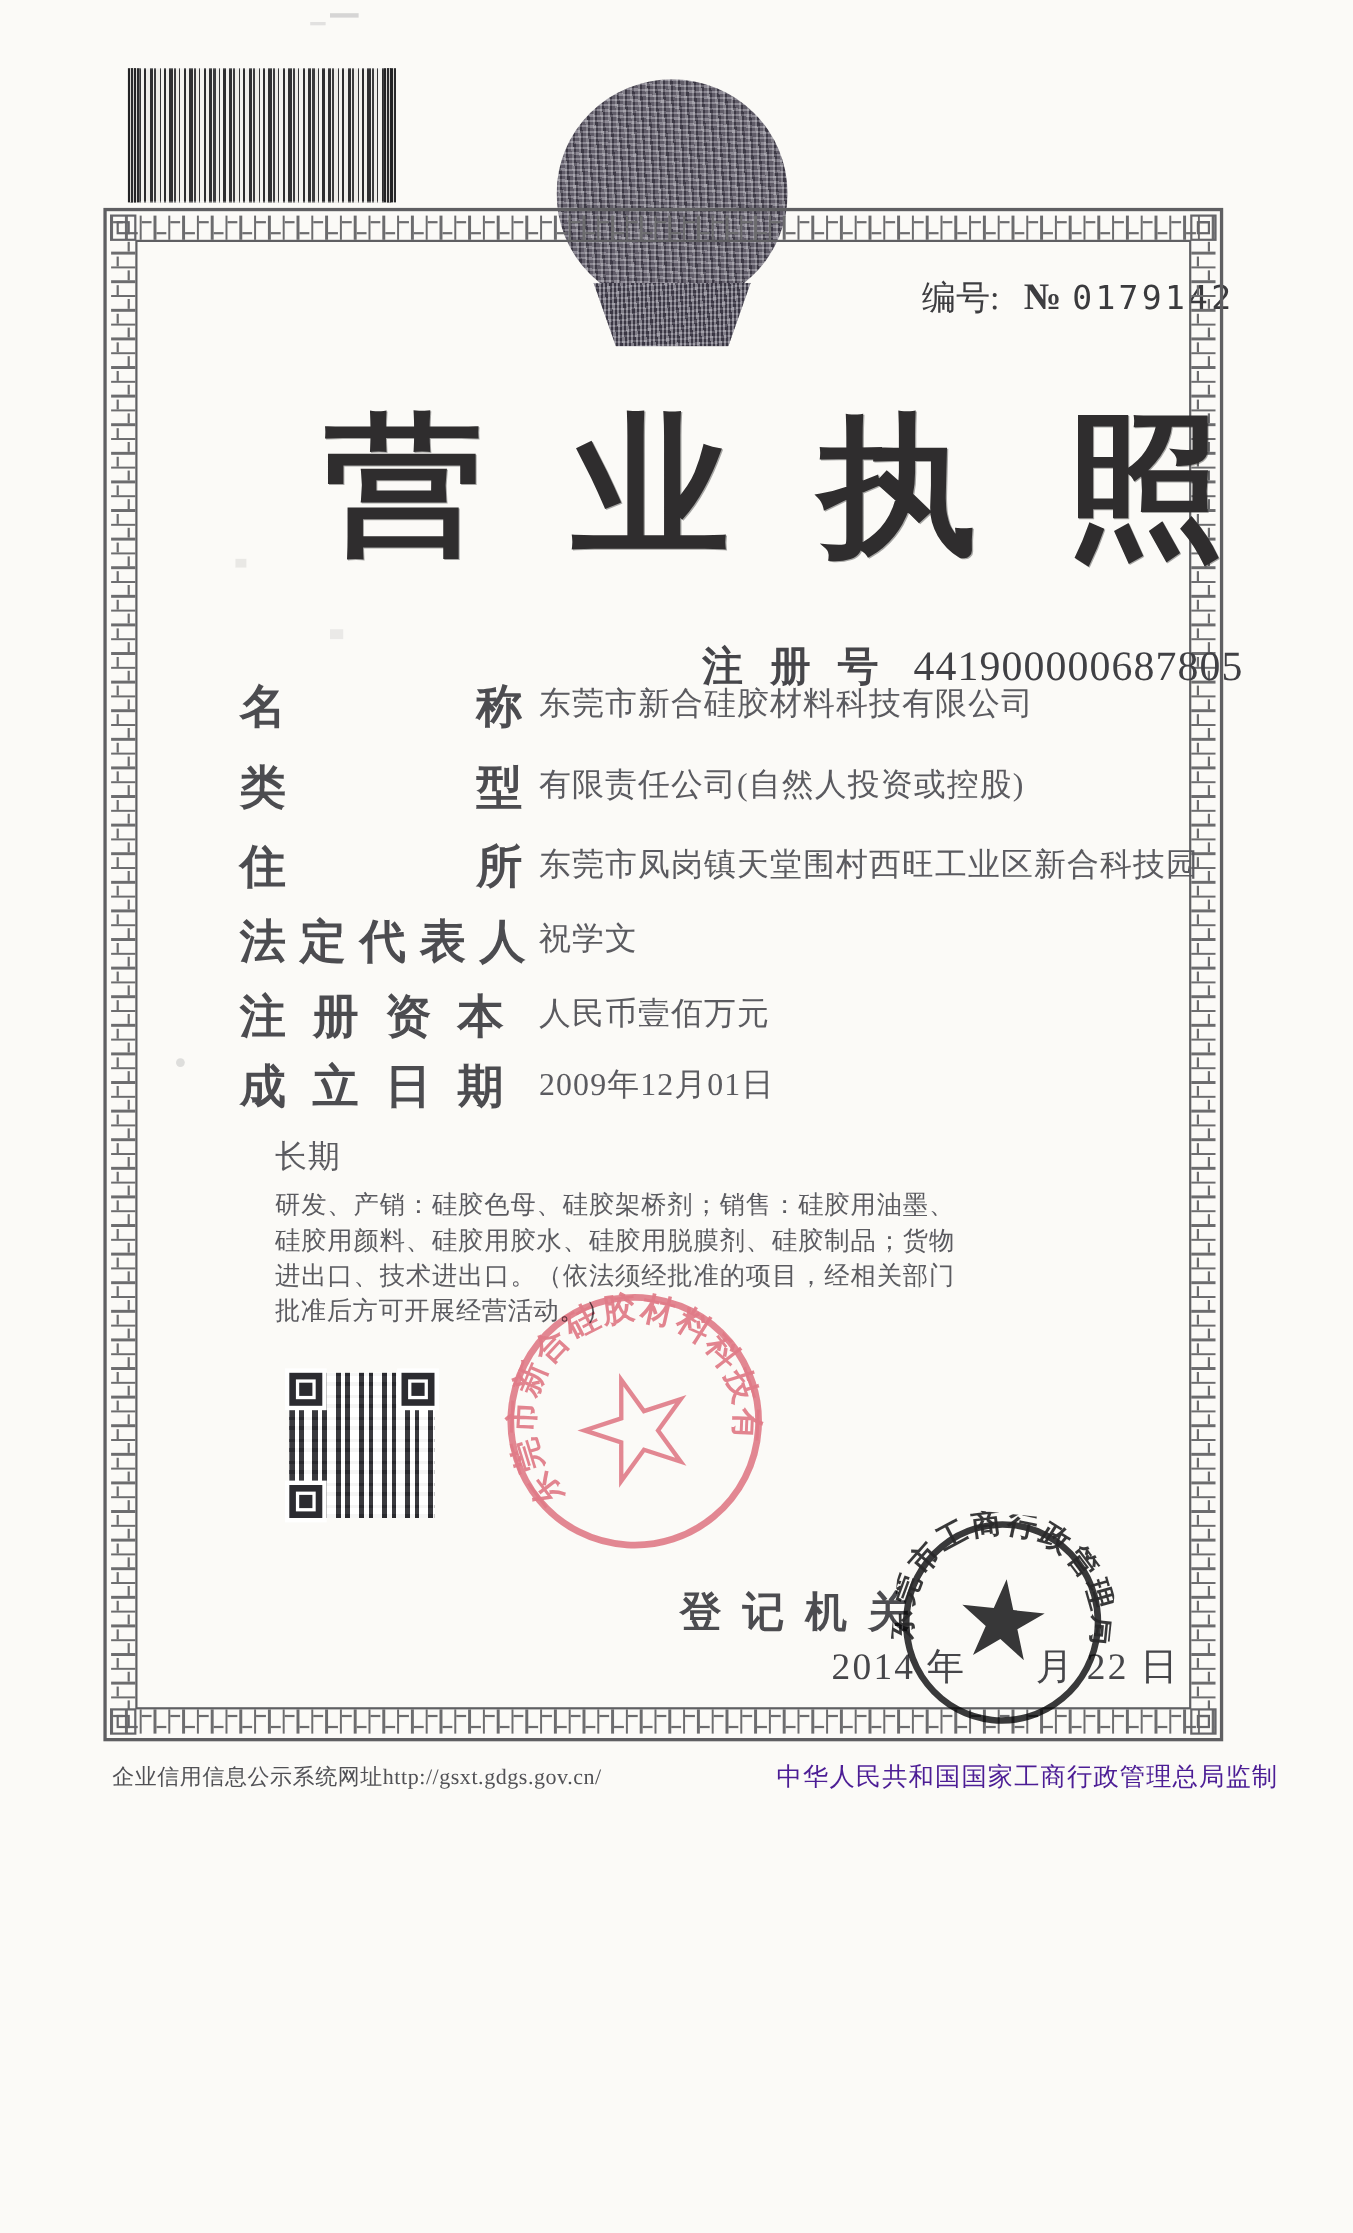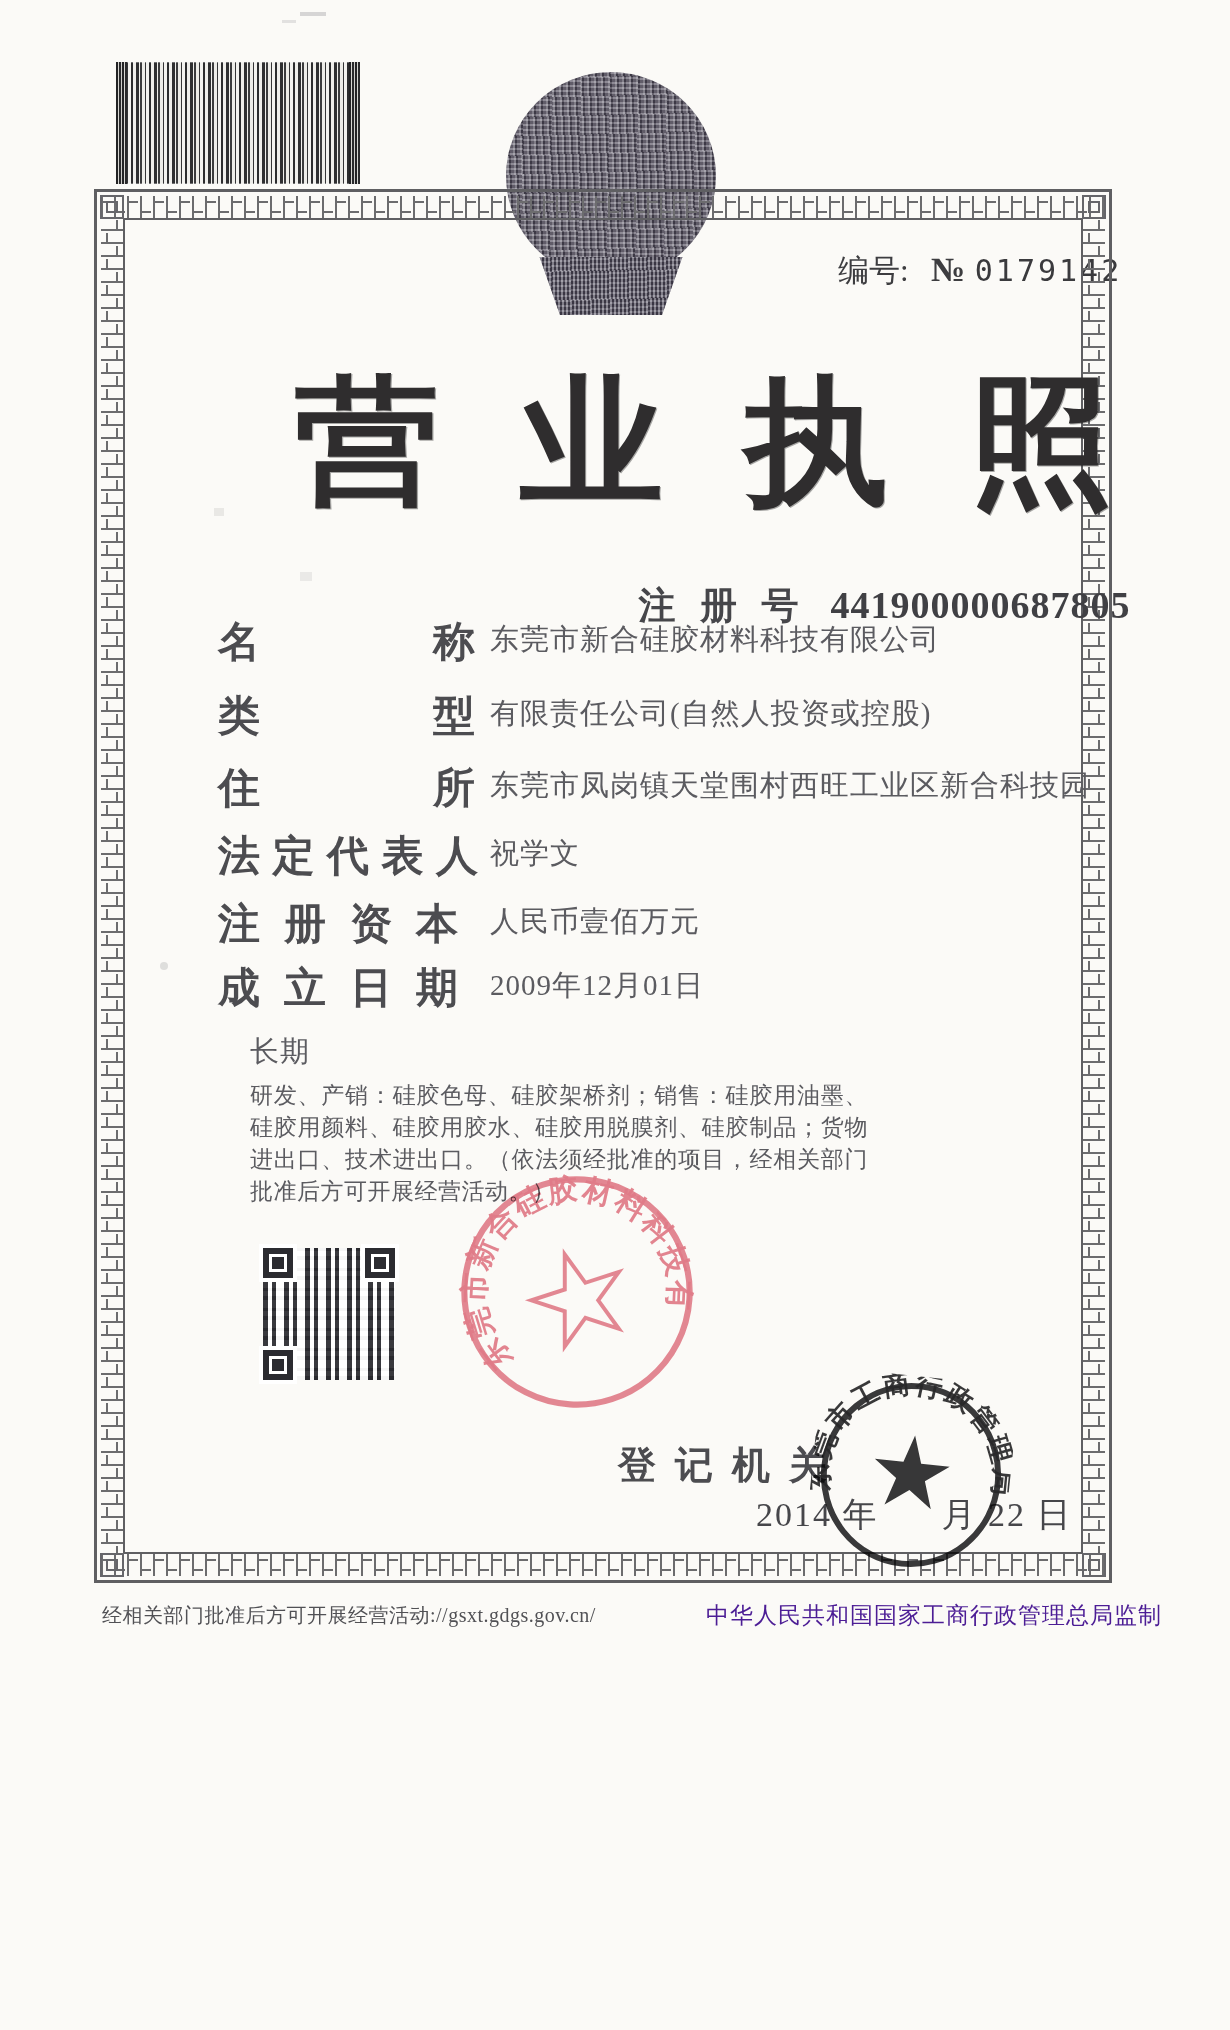--- a/index.html
+++ b/index.html
@@ -87,21 +87,21 @@
     font-family:"Liberation Sans","DejaVu Sans",sans-serif;
     font-size:138px;font-weight:900;color:#2f2d2e;
     letter-spacing:78px;text-indent:78px;white-space:nowrap;
     transform:scaleX(1.04);transform-origin:center;
     text-shadow:1px 1px 0 rgba(40,40,40,.4);
   }
 
   
   .regno{left:620px;top:538px;white-space:pre;font-size:37px;color:#46464a;}
   .regno .lbl{font-weight:600;letter-spacing:2px;}
-  .regno .num{font-size:38px;letter-spacing:1px;margin-left:30px;color:#404044;font-weight:bold;}
+  .regno .num{font-size:38px;letter-spacing:1px;margin-left:30px;color:#404044;}
 
   
   .row{left:218px;display:flex;align-items:flex-start;}
   .row .lbl{
     width:240px;flex:0 0 240px;white-space:pre;
     font-size:42px;font-weight:600;color:#4c4c50;letter-spacing:1px;
   }
   .row .val{margin-left:32px;font-size:29px;color:#5b5b60;letter-spacing:1px;padding-top:6px;white-space:nowrap;}
   .row.scope .val{width:618px;font-size:23px;line-height:32px;letter-spacing:.5px;white-space:normal;padding-top:4px;text-align:justify;}
 
@@ -218,20 +218,20 @@
   <defs>
     <path id="stampArc" d="M 22,130 A 84,82 0 1 1 178,130" fill="none"></path>
   </defs>
   <ellipse cx="100" cy="100" rx="88" ry="90" fill="none" stroke="#1d1d1f" stroke-width="6" opacity="0.92"></ellipse>
   <path d="M100,60 L109,87.6 L138,87.6 L114.6,104.7 L123.5,132.4 L100,115.3 L76.5,132.4 L85.4,104.7 L62,87.6 L91,87.6 Z" fill="#1b1b1d" opacity="0.92"></path>
   <text font-size="27" font-weight="600" fill="#1d1d1f" letter-spacing="3" font-family="Liberation Serif, DejaVu Serif, serif" opacity="0.92">
     <textPath href="#stampArc" startOffset="6">东莞市工商行政管理局</textPath>
   </text>
 </svg>
 
-<div class="abs footer-left">经相关部门批准后方可开展经营活动://gsxt.gdgs.gov.cn/</div>
+<div class="abs footer-left">企业信用信息公示系统网址http://gsxt.gdgs.gov.cn/</div>
 <div class="abs footer-right">中华人民共和国国家工商行政管理总局监制</div>
 
 <div class="smudge" style="left:300px;top:12px;width:26px;height:4px;opacity:.45;"></div>
 <div class="smudge" style="left:282px;top:20px;width:14px;height:3px;opacity:.3;"></div>
 <div class="smudge" style="left:214px;top:508px;width:10px;height:8px;opacity:.22;"></div>
 <div class="smudge" style="left:300px;top:572px;width:12px;height:9px;opacity:.2;"></div>
 <div class="smudge" style="left:160px;top:962px;width:8px;height:8px;opacity:.35;border-radius:50%;"></div>
 
 </body></html>

